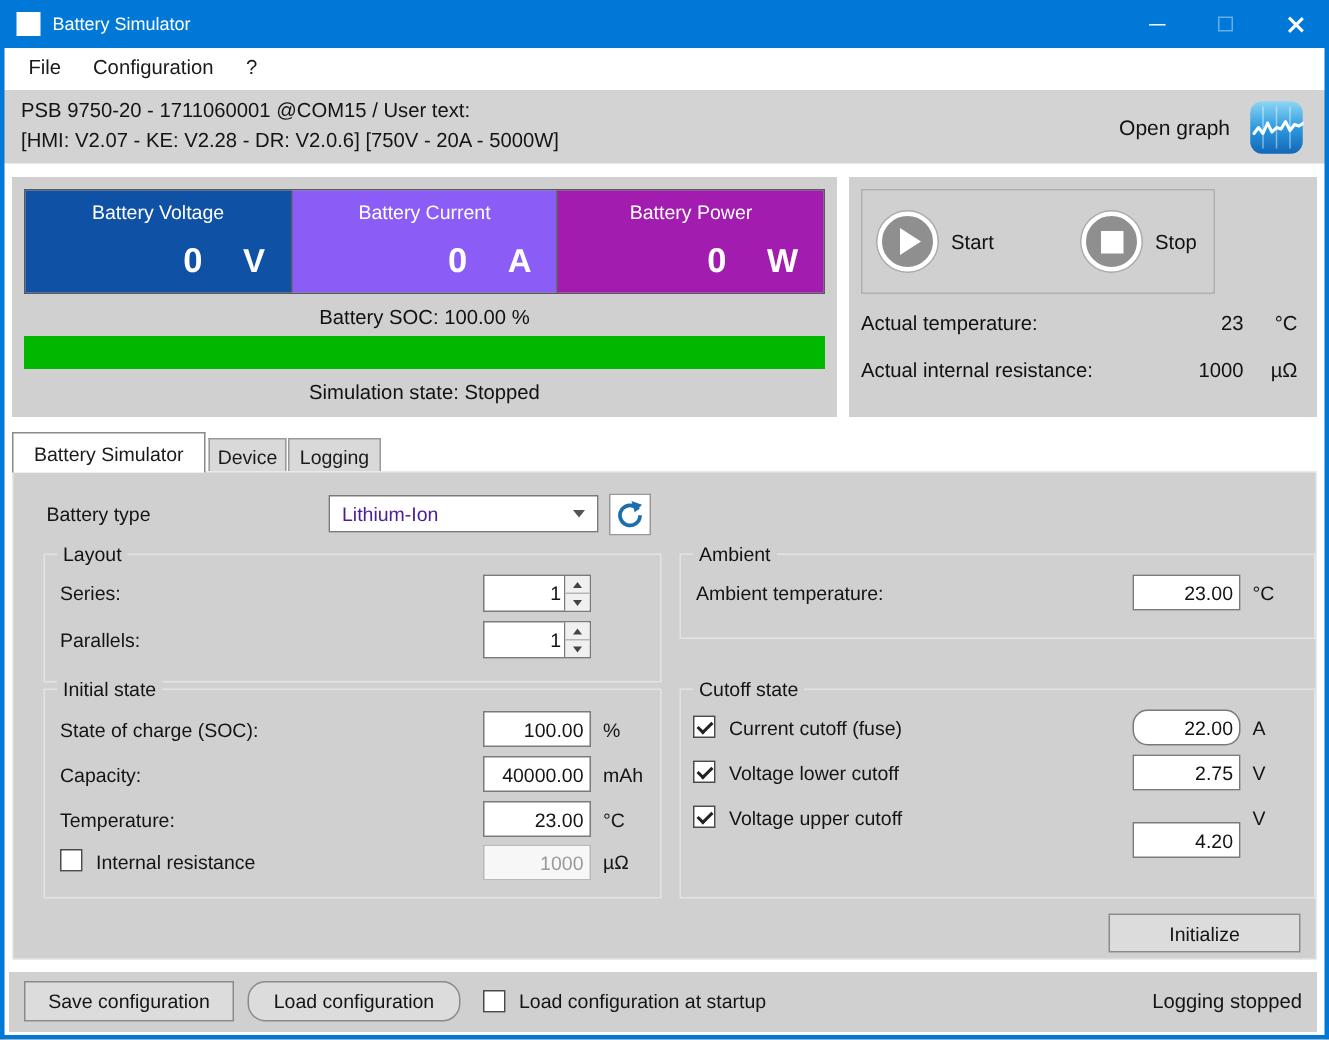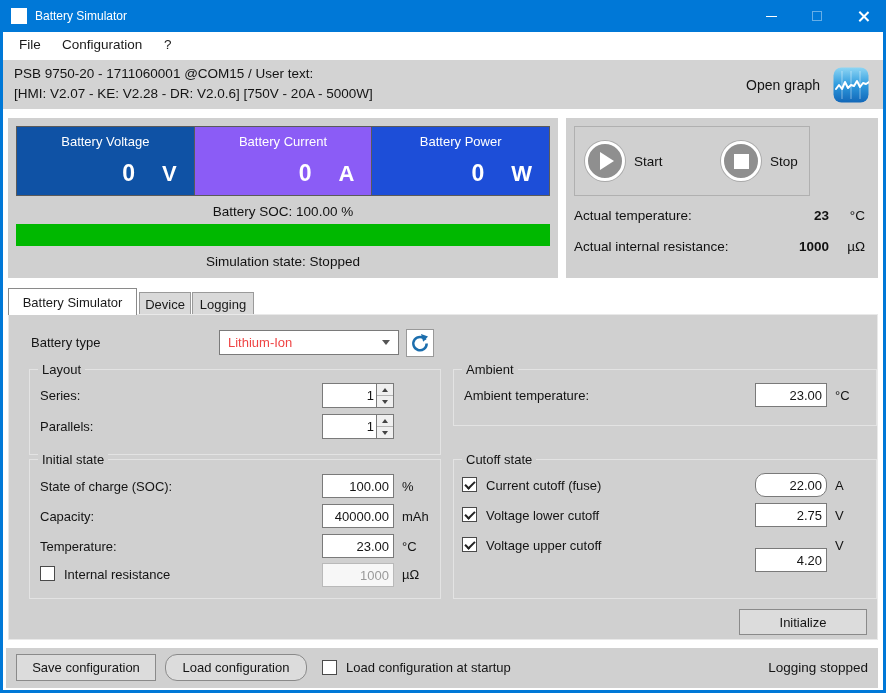--- a/index.html
+++ b/index.html
@@ -52,34 +52,34 @@
 
   .startstop-box { position:absolute; left:8px; top:8px; width:236px; height:70px; border:1px solid #b0b0b0; display:flex; align-items:center; }
   .ss-group { display:flex; align-items:center; position:absolute; }
   .circle-btn { width:40px; height:40px; border-radius:50%; background:#8f8f8f; border:3px solid #ffffff; box-shadow:0 0 0 1px #aaaaaa; display:flex; align-items:center; justify-content:center; }
   .play-glyph { width:0; height:0; border-top:9px solid transparent; border-bottom:9px solid transparent; border-left:14px solid #ffffff; margin-left:4px; }
   .stop-glyph { width:15px; height:15px; background:#ffffff; }
   .ss-label { font-size:13.5px; color:#111; margin-left:9px; }
 
   .readout { position:absolute; left:0; width:312px; display:flex; padding:0 13px 0 8px; font-size:13.5px; color:#111; }
   .r-label { flex:1; }
-  .r-value { width:70px; text-align:right;font-weight:bold; }
+  .r-value { width:70px; text-align:right; }
   .r-unit { width:36px; text-align:right; }
 
   
   .tab { position:absolute; display:flex; align-items:center; justify-content:center; font-size:13px; color:#1a1a1a; }
   .tab-active { left:8px; top:288px; width:129px; height:27px; background:#ffffff; border:1px solid #8a8a8a; border-bottom:none; z-index:3; }
   .tab-device { left:139px; top:292px; width:52px; height:23px; background:#d9d9d9; border:1px solid #9a9a9a; border-bottom:none; }
   .tab-logging { left:192px; top:292px; width:62px; height:23px; background:#d9d9d9; border:1px solid #9a9a9a; border-bottom:none; }
 
   .tab-panel { position:absolute; left:8px; top:314px; width:870px; height:326px; background:#d0d0d0; border:1px solid #e9e9e9; z-index:1; }
 
   .lbl { font-size:13px; color:#141414; }
 
-  .select-box { position:absolute; width:180px; height:25px; background:#ffffff; border:1px solid #7a7a7a; display:flex; align-items:center; padding:0 8px; font-size:13px; color:#ef4444; }
+  .select-box { position:absolute; width:180px; height:25px; background:#ffffff; border:1px solid #7a7a7a; display:flex; align-items:center; padding:0 8px; font-size:13px; color:#4c1d95; }
   .chev { margin-left:auto; width:0; height:0; border-left:4.5px solid transparent; border-right:4.5px solid transparent; border-top:5px solid #555; }
   .refresh-btn { position:absolute; width:28px; height:28px; background:#ffffff; border:1px solid #999; display:flex; align-items:center; justify-content:center; }
 
   .group { position:absolute; border:1px solid #e3e3e3; }
   .group-title { position:absolute; top:-8px; left:8px; background:#d0d0d0; padding:0 4px; font-size:13px; color:#141414; }
   .g-label { position:absolute; font-size:13px; color:#141414; }
   .tfield { position:absolute; width:72px; height:24px; border:1px solid #7a7a7a; background:#ffffff; font-size:13px; color:#141414; text-align:right; padding-right:4px; }
   .tfield.disabled { background:#f7f7f7; border-color:#b9b9b9; color:#9a9a9a; }
   .unit { position:absolute; font-size:13px; color:#141414; }
 
@@ -162,21 +162,21 @@
           <span class="meter-unit">V</span>
         </div>
       </div>
       <div class="meter" style="background: #8b5cf6;">
         <span class="meter-title">Battery Current</span>
         <div class="meter-value-row">
           <span class="meter-value">0</span>
           <span class="meter-unit">A</span>
         </div>
       </div>
-      <div class="meter" style="background: #1d4ed8;">
+      <div class="meter" style="background: #a21caf;">
         <span class="meter-title">Battery Power</span>
         <div class="meter-value-row">
           <span class="meter-value">0</span>
           <span class="meter-unit">W</span>
         </div>
       </div>
     </div>
     <span class="soc-label">Battery SOC: 100.00 %</span>
     <div class="soc-track">
       <div class="soc-fill" style="width: 100%; background: rgb(0, 184, 0);"></div>

